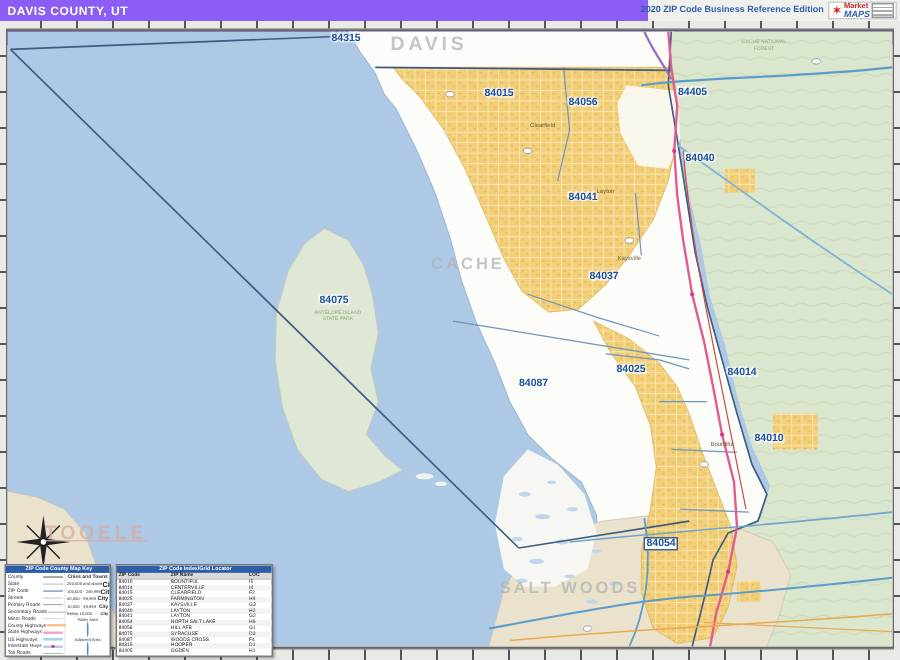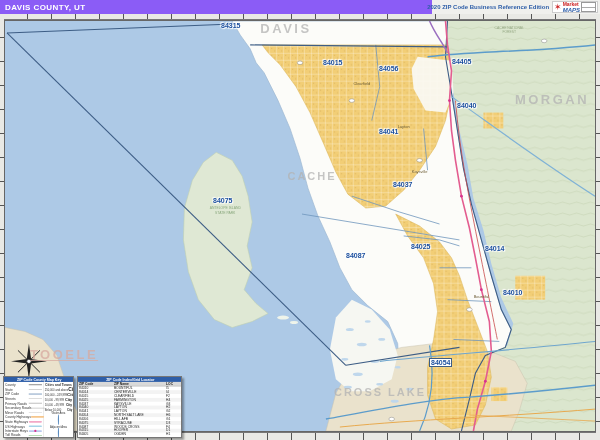--- a/index.html
+++ b/index.html
@@ -213,24 +213,23 @@
     <text x="225" y="213.5" text-anchor="middle" font-size="3.4" fill="#8AA87E">STATE PARK</text>
     <text x="510" y="28" text-anchor="middle" font-size="3.4" fill="#95A884">CACHE NATIONAL</text>
     <text x="510" y="32.5" text-anchor="middle" font-size="3.4" fill="#95A884">FOREST</text>
     <text x="362" y="84" text-anchor="middle" font-size="4" fill="#6B5B33">Clearfield</text>
     <text x="404" y="128" text-anchor="middle" font-size="4" fill="#6B5B33">Layton</text>
     <text x="420" y="173" text-anchor="middle" font-size="4" fill="#6B5B33">Kaysville</text>
     <text x="482" y="298" text-anchor="middle" font-size="4" fill="#6B5B33">Bountiful</text>
   </svg>
 
   <span class="county" style="left:286px;top:21px;">DAVIS</span>
-  <span class="county" style="left:552px;top:92px;">MORGAN</span>
   <span class="county county-sm" style="left:312px;top:170px;">CACHE</span>
   <span class="county county-tooele" style="left:64px;top:347px;text-decoration:underline;">TOOELE</span>
-  <span class="county county-sm" style="left:380px;top:386px;">CROSS LAKE</span>
+  <span class="county county-sm" style="left:380px;top:386px;">SALT WOODS</span>
 
   <span class="zip" style="left:221px;top:22px;">84315</span>
   <span class="zip" style="left:323px;top:59px;">84015</span>
   <span class="zip" style="left:379px;top:65px;">84056</span>
   <span class="zip" style="left:452px;top:58px;">84405</span>
   <span class="zip" style="left:379px;top:128px;">84041</span>
   <span class="zip" style="left:457px;top:102px;">84040</span>
   <span class="zip" style="left:393px;top:181px;">84037</span>
   <span class="zip" style="left:213px;top:197px;">84075</span>
   <span class="zip" style="left:411px;top:243px;">84025</span>

